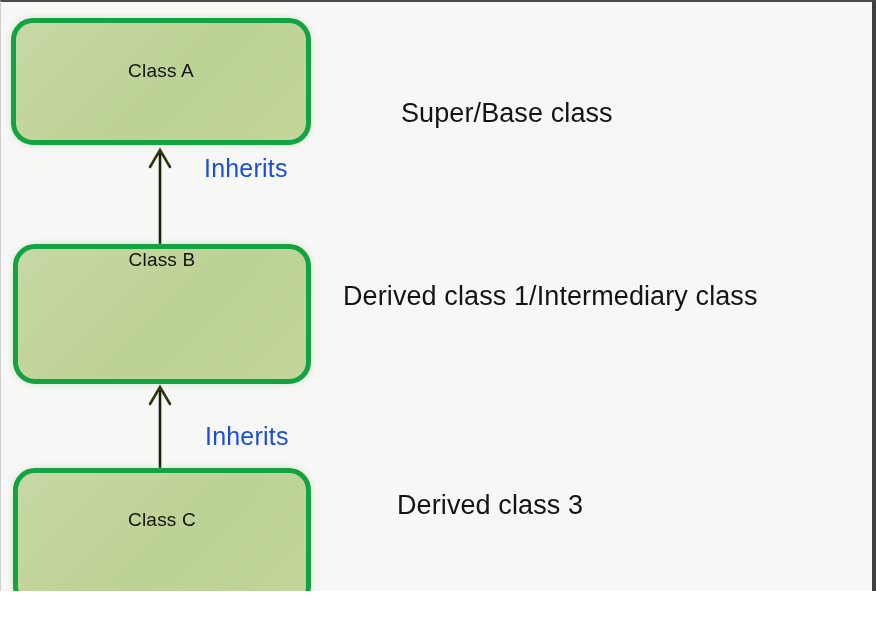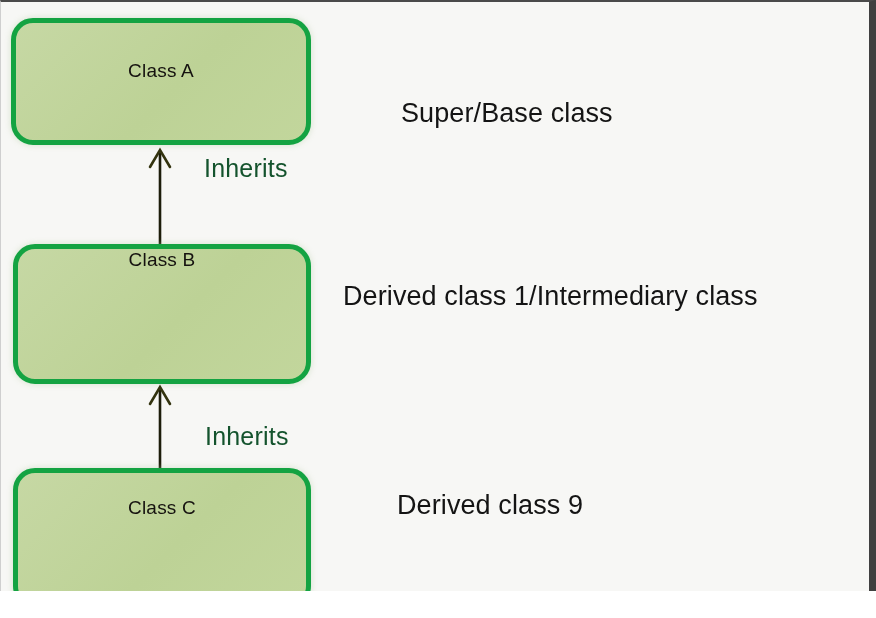--- a/index.html
+++ b/index.html
@@ -9,21 +9,21 @@
   }
   #canvas {
     position: relative;
     width: 876px;
     height: 591px;
     background: #f7f7f5;
     overflow: hidden;
     font-family: "Liberation Sans", sans-serif;
     box-sizing: border-box;
     border-top: 2px solid #4a4a4a;
-    border-right: 7px solid #404040;
+    border-right: 4px solid #404040;
     border-left: 1px solid #cfcfcf;
     text-align: center;
   }
 
   
   .class-box {
     position: absolute;
     box-sizing: border-box;
     border: 5px solid #14a342;
     border-radius: 22px;
@@ -42,21 +42,21 @@
     white-space: nowrap;
   }
 
   #box-a { left: 10px;  top: 16px;  width: 300px; height: 127px; }
   #box-a .class-label { margin-top: 37px; }
 
   #box-b { left: 12px;  top: 242px; width: 298px; height: 140px; }
   #box-b .class-label { }
 
   #box-c { left: 12px;  top: 466px; width: 298px; height: 140px; }
-  #box-c .class-label { margin-top: 24px; }
+  #box-c .class-label { margin-top: 36px; }
 
   
   .arrow {
     position: absolute;
     left: 143px;
     width: 32px;
   }
   #arrow-b-to-a { top: 143px; height: 102px; }
   #arrow-c-to-b { top: 380px; height: 90px; }
 
@@ -67,21 +67,21 @@
     white-space: nowrap;
     letter-spacing: 0.1px;
   }
   #label-super      { left: 400px; top: 80px;  font-size: 27px; margin-top: 16px; }
   #label-derived-1  { left: 342px; top: 279px; font-size: 27px; }
   #label-derived-2  { left: 396px; top: 488px; font-size: 27px; }
 
   
   .edge-label {
     position: absolute;
-    color: #14532d;
+    color: #1d4ed8;
     white-space: nowrap;
     font-size: 25px;
     letter-spacing: 0.2px;
   }
   #inherits-1 { left: 203px; top: 152px; }
   #inherits-2 { left: 204px; top: 420px; }
 </style>
 </head>
 <body>
 
@@ -110,15 +110,15 @@
   <span class="edge-label" id="inherits-2">Inherits</span>
 
   <div class="class-box" id="box-c">
     <span class="class-label">Class C</span>
   </div>
 
   <span class="side-label" id="label-super">Super/Base class</span>
 
   <span class="side-label" id="label-derived-1">Derived class 1/Intermediary class</span>
 
-  <span class="side-label" id="label-derived-2">Derived class 9</span>
+  <span class="side-label" id="label-derived-2">Derived class 3</span>
 
 </div>
 
 </body></html>

